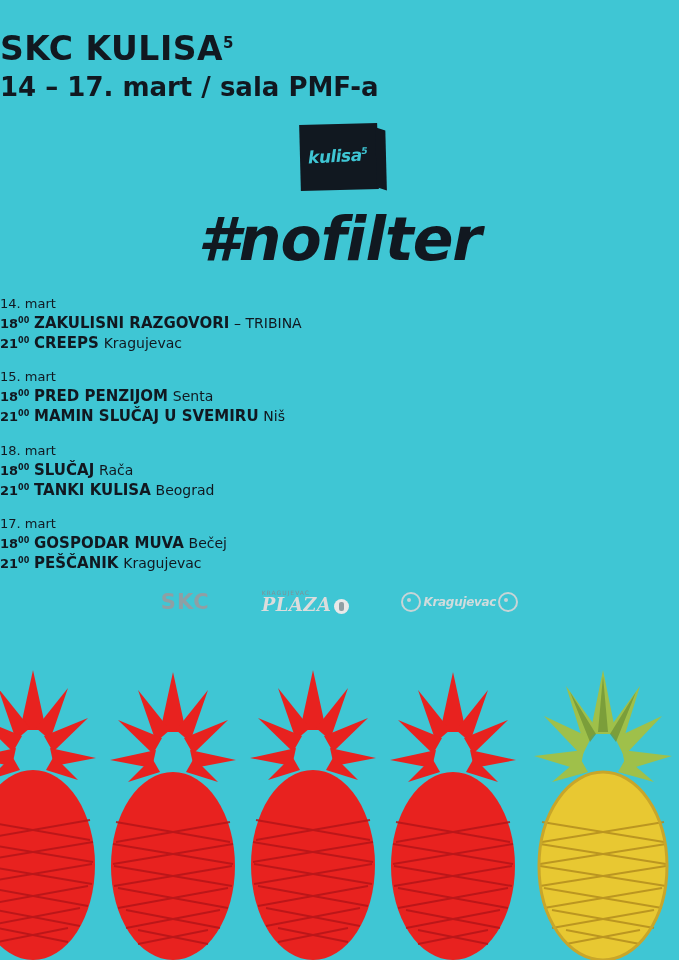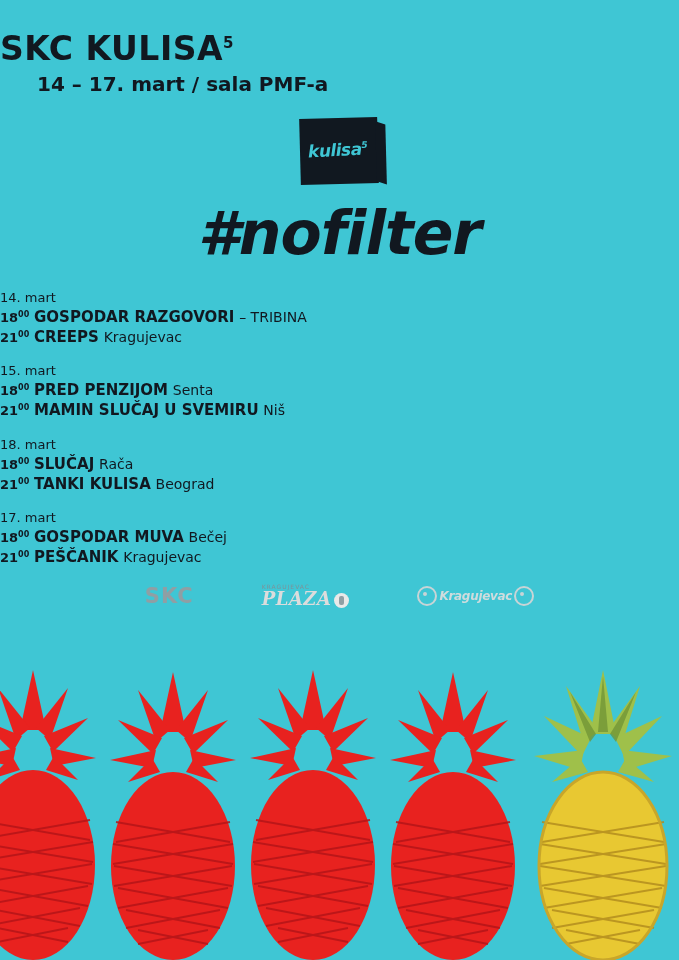--- a/index.html
+++ b/index.html
@@ -35,25 +35,24 @@
     line-height: 1.05;
   }
   .title-main .sup {
     font-size: 15px;
     vertical-align: super;
     font-weight: bold;
   }
   .title-sub {
     font-family: "DejaVu Sans", sans-serif;
     font-weight: bold;
-    font-size: 20px;
+    font-size: 26px;
     color: #111820;
     margin-top: 5px;
     letter-spacing: 0px;
-    padding-left: 37px;
   }
 
   
   .logo-wrap {
     margin-top: 22px;
     display: flex;
     justify-content: center;
   }
   .logo-box {
     position: relative;
@@ -144,21 +143,21 @@
     font-weight: normal;
     font-size: 14px;
   }
 
   
   .sponsors {
     margin-top: 14px;
     display: flex;
     justify-content: center;
     align-items: center;
-    gap: 68px;
+    gap: 52px;
   }
   .sponsor-skc {
     font-family: "DejaVu Sans", sans-serif;
     font-weight: bold;
     font-size: 21px;
     color: #8f9fa4;
     letter-spacing: 1px;
   }
   .sponsor-plaza {
     text-align: left;
@@ -268,21 +267,21 @@
   </div>
 
   <div class="hashtag">#nofilter</div>
 
   <div class="program">
 
     <div class="day">
       <div class="day-date">14. mart</div>
       <div class="event">
         <span class="time"><span>18</span><span class="sup">00</span></span>
-        <span class="ev-name">GOSPODAR RAZGOVORI</span>
+        <span class="ev-name">ZAKULISNI RAZGOVORI</span>
         <span class="ev-city">– TRIBINA</span>
       </div>
       <div class="event">
         <span class="time"><span>21</span><span class="sup">00</span></span>
         <span class="ev-name">CREEPS</span>
         <span class="ev-city">Kragujevac</span>
       </div>
     </div>
 
     <div class="day">

